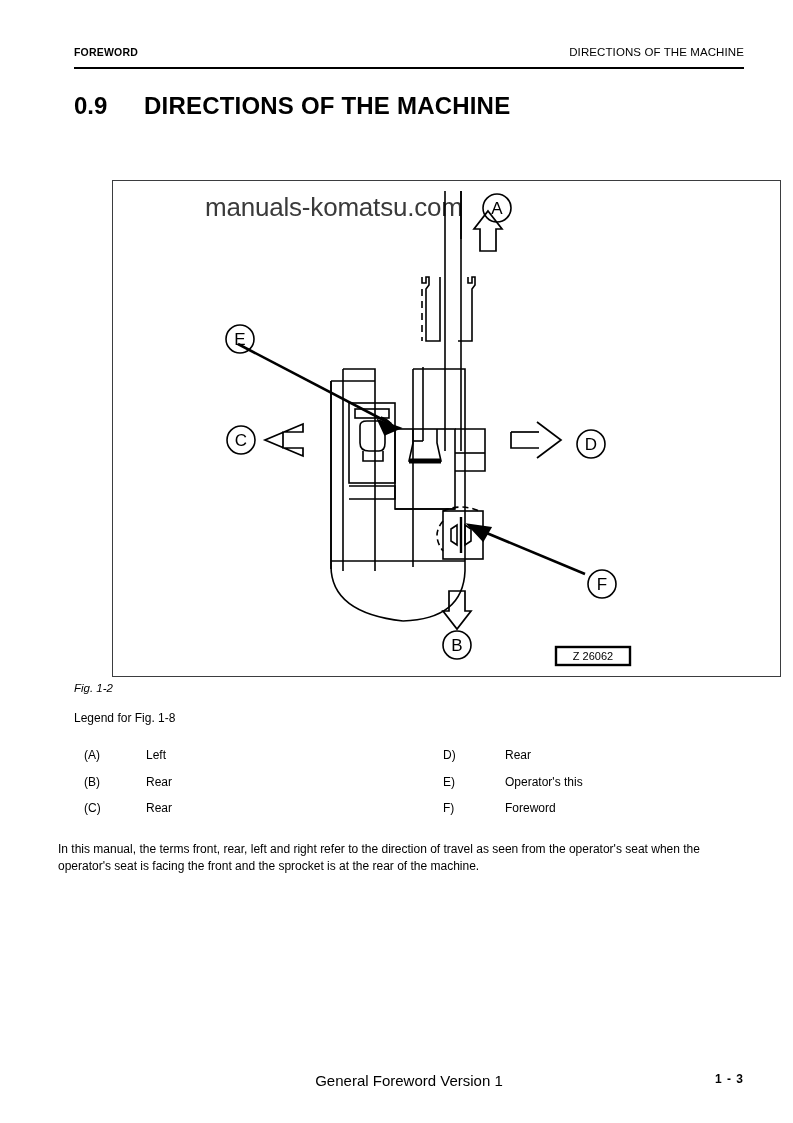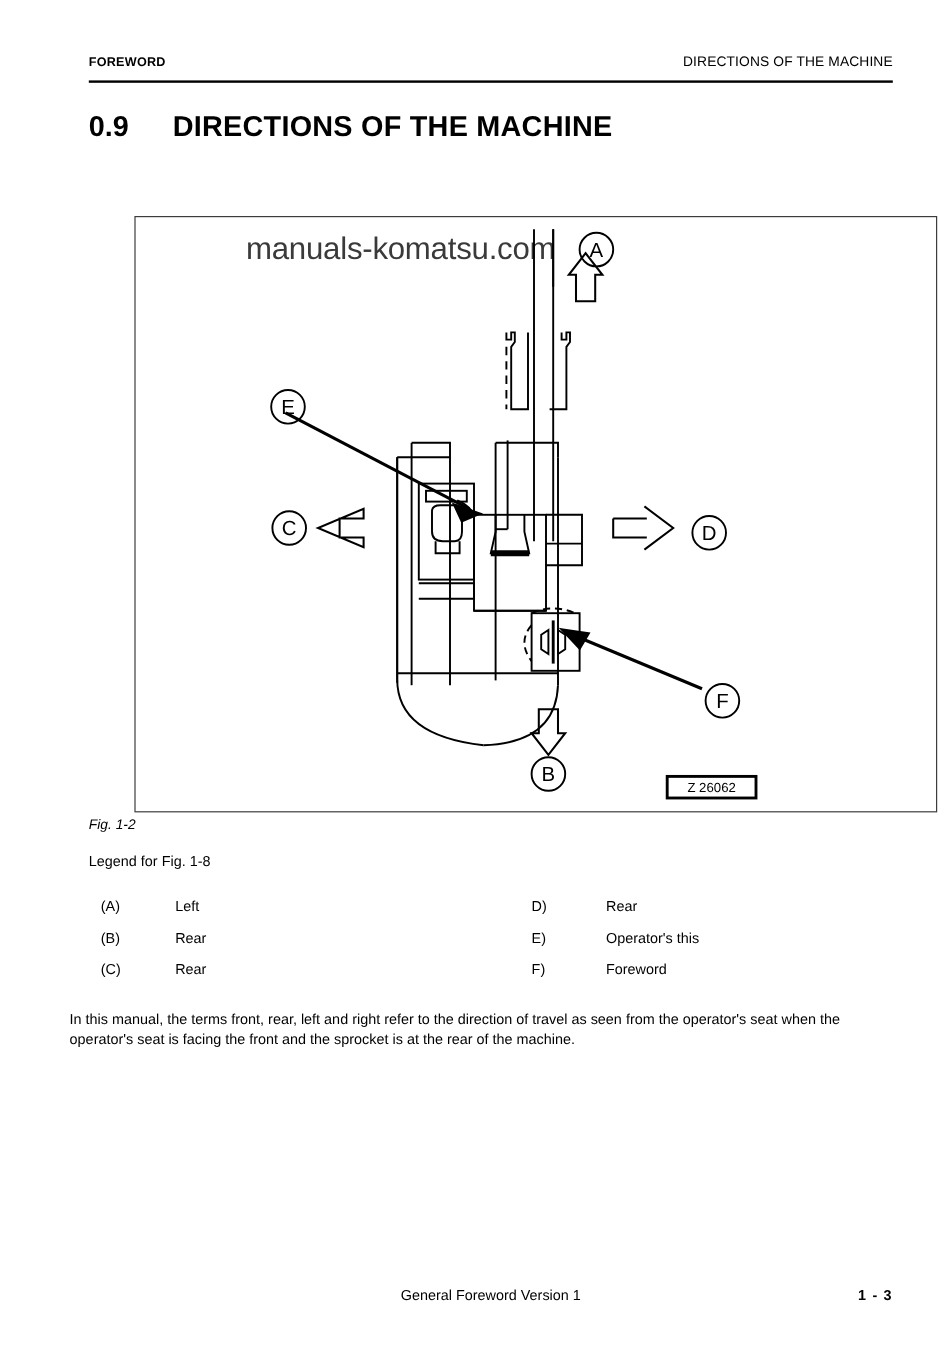--- a/index.html
+++ b/index.html
@@ -152,21 +152,21 @@
     position: absolute;
     left: 74px;
     top: 1072px;
     width: 670px;
   }
   .footer-center {
     position: absolute;
     left: 0;
     right: 0;
     text-align: center;
-    font-size: 12px;
+    font-size: 15px;
   }
   .footer-page {
     position: absolute;
     right: 0;
     top: 0;
     font-size: 12px;
     font-weight: bold;
     letter-spacing: 1px;
   }
 </style>

